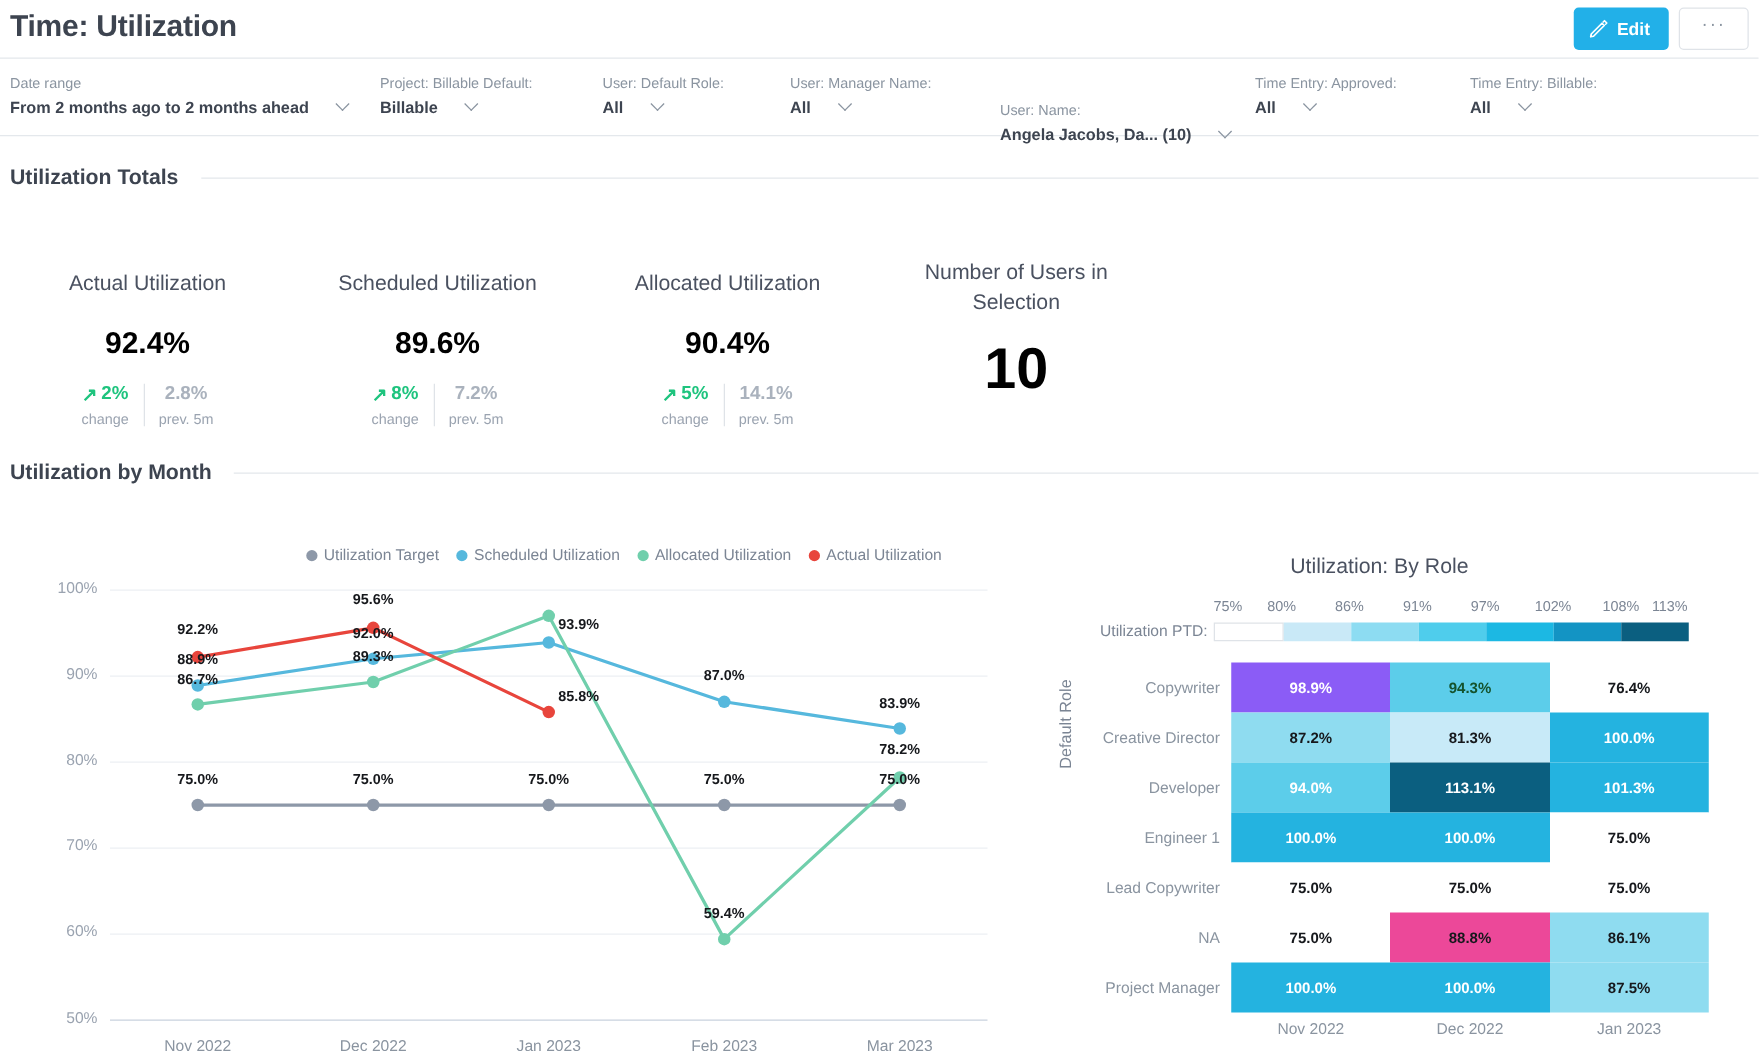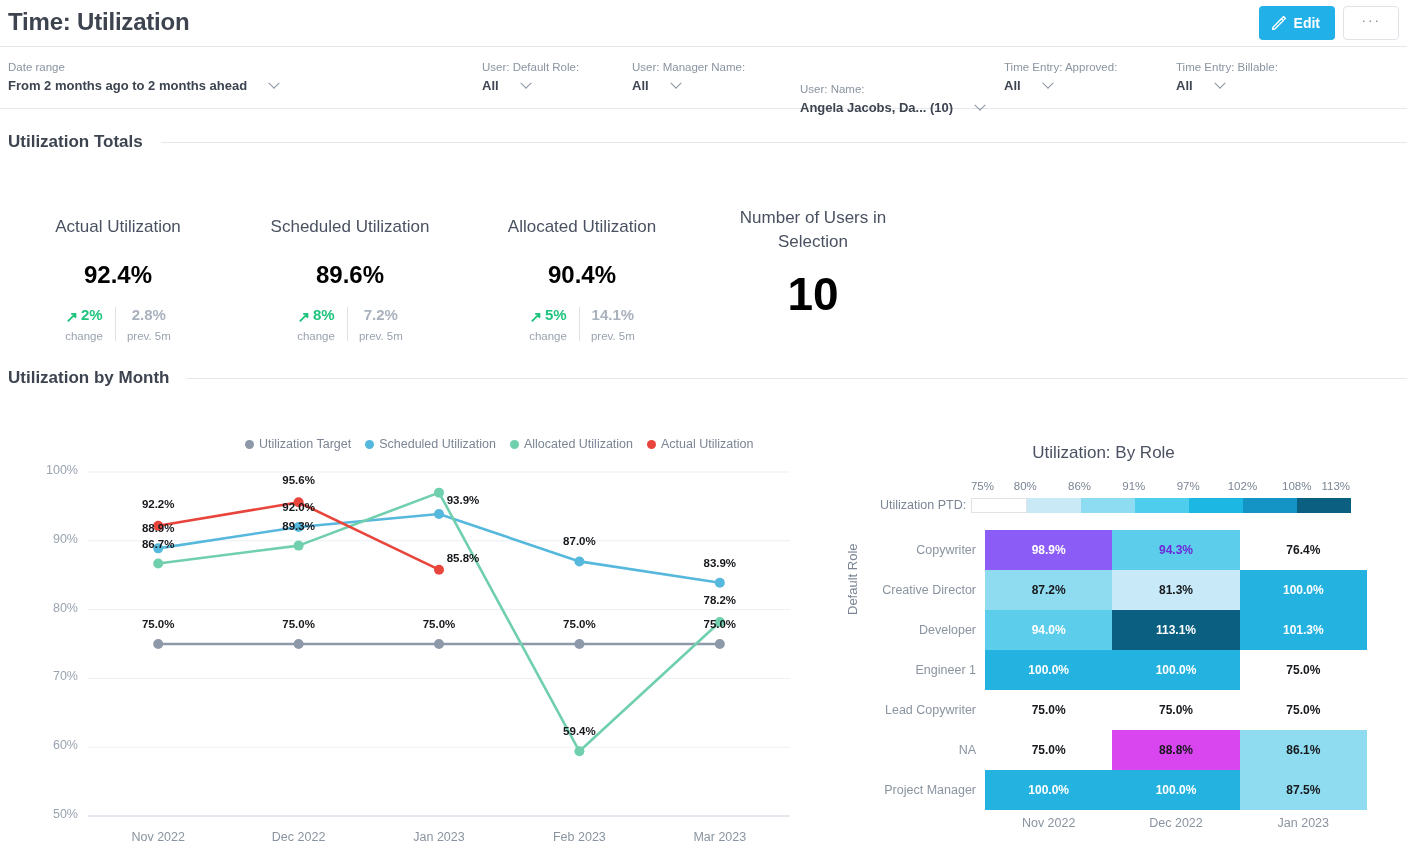--- a/index.html
+++ b/index.html
@@ -199,20 +199,27 @@
         <span>···</span>
       </button>
     </div>
   </div>
 
   <div class="filterbar" id="filterbar">
       <div class="filter" style="left: 8px; width: 290px;">
         <div class="filter-label">Date range</div>
         <div class="filter-value">
           <span>From 2 months ago to 2 months ahead</span>
+          <span class="caret"></span>
+        </div>
+      </div>
+      <div class="filter" style="left: 304px; width: 172px;">
+        <div class="filter-label">Project: Billable Default:</div>
+        <div class="filter-value">
+          <span>Billable</span>
           <span class="caret"></span>
         </div>
       </div>
       <div class="filter" style="left: 482px; width: 144px;">
         <div class="filter-label">User: Default Role:</div>
         <div class="filter-value">
           <span>All</span>
           <span class="caret"></span>
         </div>
       </div>
@@ -422,21 +429,21 @@
           <div style="background: rgb(28, 184, 227);"></div>
           <div style="background: rgb(19, 148, 196);"></div>
           <div style="background: rgb(11, 95, 128);"></div>
         </div>
     </div>
     <div class="hm-axis-title">Default Role</div>
     <div class="hm-grid" id="hm-grid">
         <div class="hm-row" style="position: relative;">
           <div class="hm-rowlabel">Copywriter</div>
           <div class="hm-cell" style="background: #8b5cf6; color: rgb(255, 255, 255);">98.9%</div>
-          <div class="hm-cell" style="background: rgb(92, 205, 234); color: #6d28d9;">94.3%</div>
+          <div class="hm-cell" style="background: rgb(92, 205, 234); color: #14532d;">94.3%</div>
           <div class="hm-cell" style="background: rgb(255, 255, 255); color: rgb(22, 24, 28);">76.4%</div>
         </div>
         <div class="hm-row" style="position: relative;">
           <div class="hm-rowlabel">Creative Director</div>
           <div class="hm-cell" style="background: rgb(143, 220, 240); color: rgb(22, 24, 28);">87.2%</div>
           <div class="hm-cell" style="background: rgb(200, 234, 248); color: rgb(22, 24, 28);">81.3%</div>
           <div class="hm-cell" style="background: rgb(36, 179, 224); color: rgb(255, 255, 255);">100.0%</div>
         </div>
         <div class="hm-row" style="position: relative;">
           <div class="hm-rowlabel">Developer</div>
@@ -452,21 +459,21 @@
         </div>
         <div class="hm-row" style="position: relative;">
           <div class="hm-rowlabel">Lead Copywriter</div>
           <div class="hm-cell" style="background: rgb(255, 255, 255); color: rgb(22, 24, 28);">75.0%</div>
           <div class="hm-cell" style="background: rgb(255, 255, 255); color: rgb(22, 24, 28);">75.0%</div>
           <div class="hm-cell" style="background: rgb(255, 255, 255); color: rgb(22, 24, 28);">75.0%</div>
         </div>
         <div class="hm-row" style="position: relative;">
           <div class="hm-rowlabel">NA</div>
           <div class="hm-cell" style="background: rgb(255, 255, 255); color: rgb(22, 24, 28);">75.0%</div>
-          <div class="hm-cell" style="background: #d946ef; color: rgb(22, 24, 28);">88.8%</div>
+          <div class="hm-cell" style="background: #ec4899; color: rgb(22, 24, 28);">88.8%</div>
           <div class="hm-cell" style="background: rgb(143, 220, 240); color: rgb(22, 24, 28);">86.1%</div>
         </div>
         <div class="hm-row" style="position: relative;">
           <div class="hm-rowlabel">Project Manager</div>
           <div class="hm-cell" style="background: rgb(36, 179, 224); color: rgb(255, 255, 255);">100.0%</div>
           <div class="hm-cell" style="background: rgb(36, 179, 224); color: rgb(255, 255, 255);">100.0%</div>
           <div class="hm-cell" style="background: rgb(143, 220, 240); color: rgb(22, 24, 28);">87.5%</div>
         </div>
         <div class="hm-xlabels">
           <div>Nov 2022</div>

